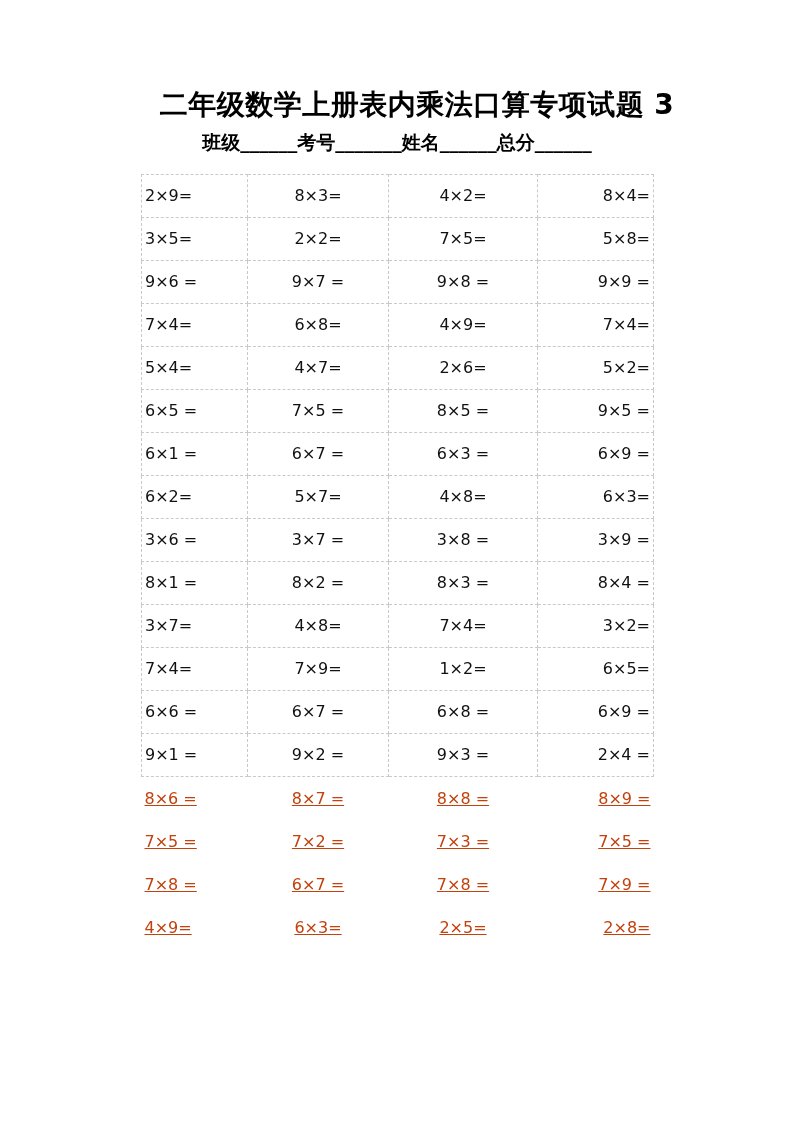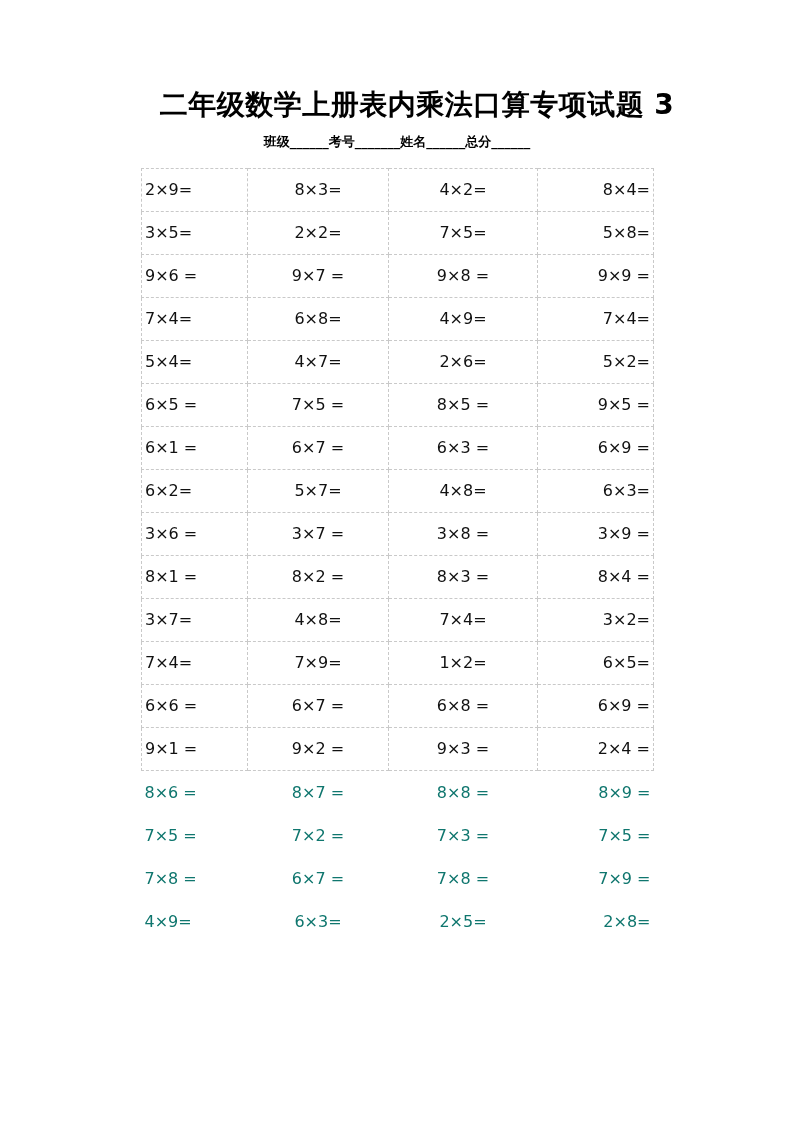--- a/index.html
+++ b/index.html
@@ -42,31 +42,31 @@
 
   
   .doc-subtitle {
     position: absolute;
     left: 0;
     right: 0;
     top: 129px;
     text-align: center;
     font-family: "DejaVu Serif", "Liberation Serif", serif;
     font-weight: 700;
-    font-size: 13px;
+    font-size: 19px;
     line-height: 26px;
     white-space: pre;
     color: #000000;
   }
 
   
   .grid {
     position: absolute;
     left: 141px;
-    top: 168px;
+    top: 174px;
     width: 512px;
     border-collapse: collapse;
     table-layout: fixed;
     font-family: "DejaVu Sans", "Liberation Sans", sans-serif;
   }
 
   .grid col.c1 { width: 106px; }
   .grid col.c2 { width: 141px; }
   .grid col.c3 { width: 149px; }
   .grid col.c4 { width: 116px; }
@@ -85,23 +85,24 @@
     border: 1px dashed #c9c9c9;
   }
 
   .grid td.col1 { text-align: left;   padding-left: 3px; }
   .grid td.col2 { text-align: center; }
   .grid td.col3 { text-align: center; }
   .grid td.col4 { text-align: right;  padding-right: 3px; }
 
   .grid tr.faded td {
     border: 0;
-    color: #0f766e;
+    color: #c2410c;
     height: 43px;
     line-height: 43px;
+    text-decoration: underline;
   }
 </style>
 </head>
 <body>
 
 <div class="page">
 
   <h1 class="doc-title">二年级数学上册表内乘法口算专项试题 3</h1>
 
   <div class="doc-subtitle">班级______考号_______姓名______总分______</div>

